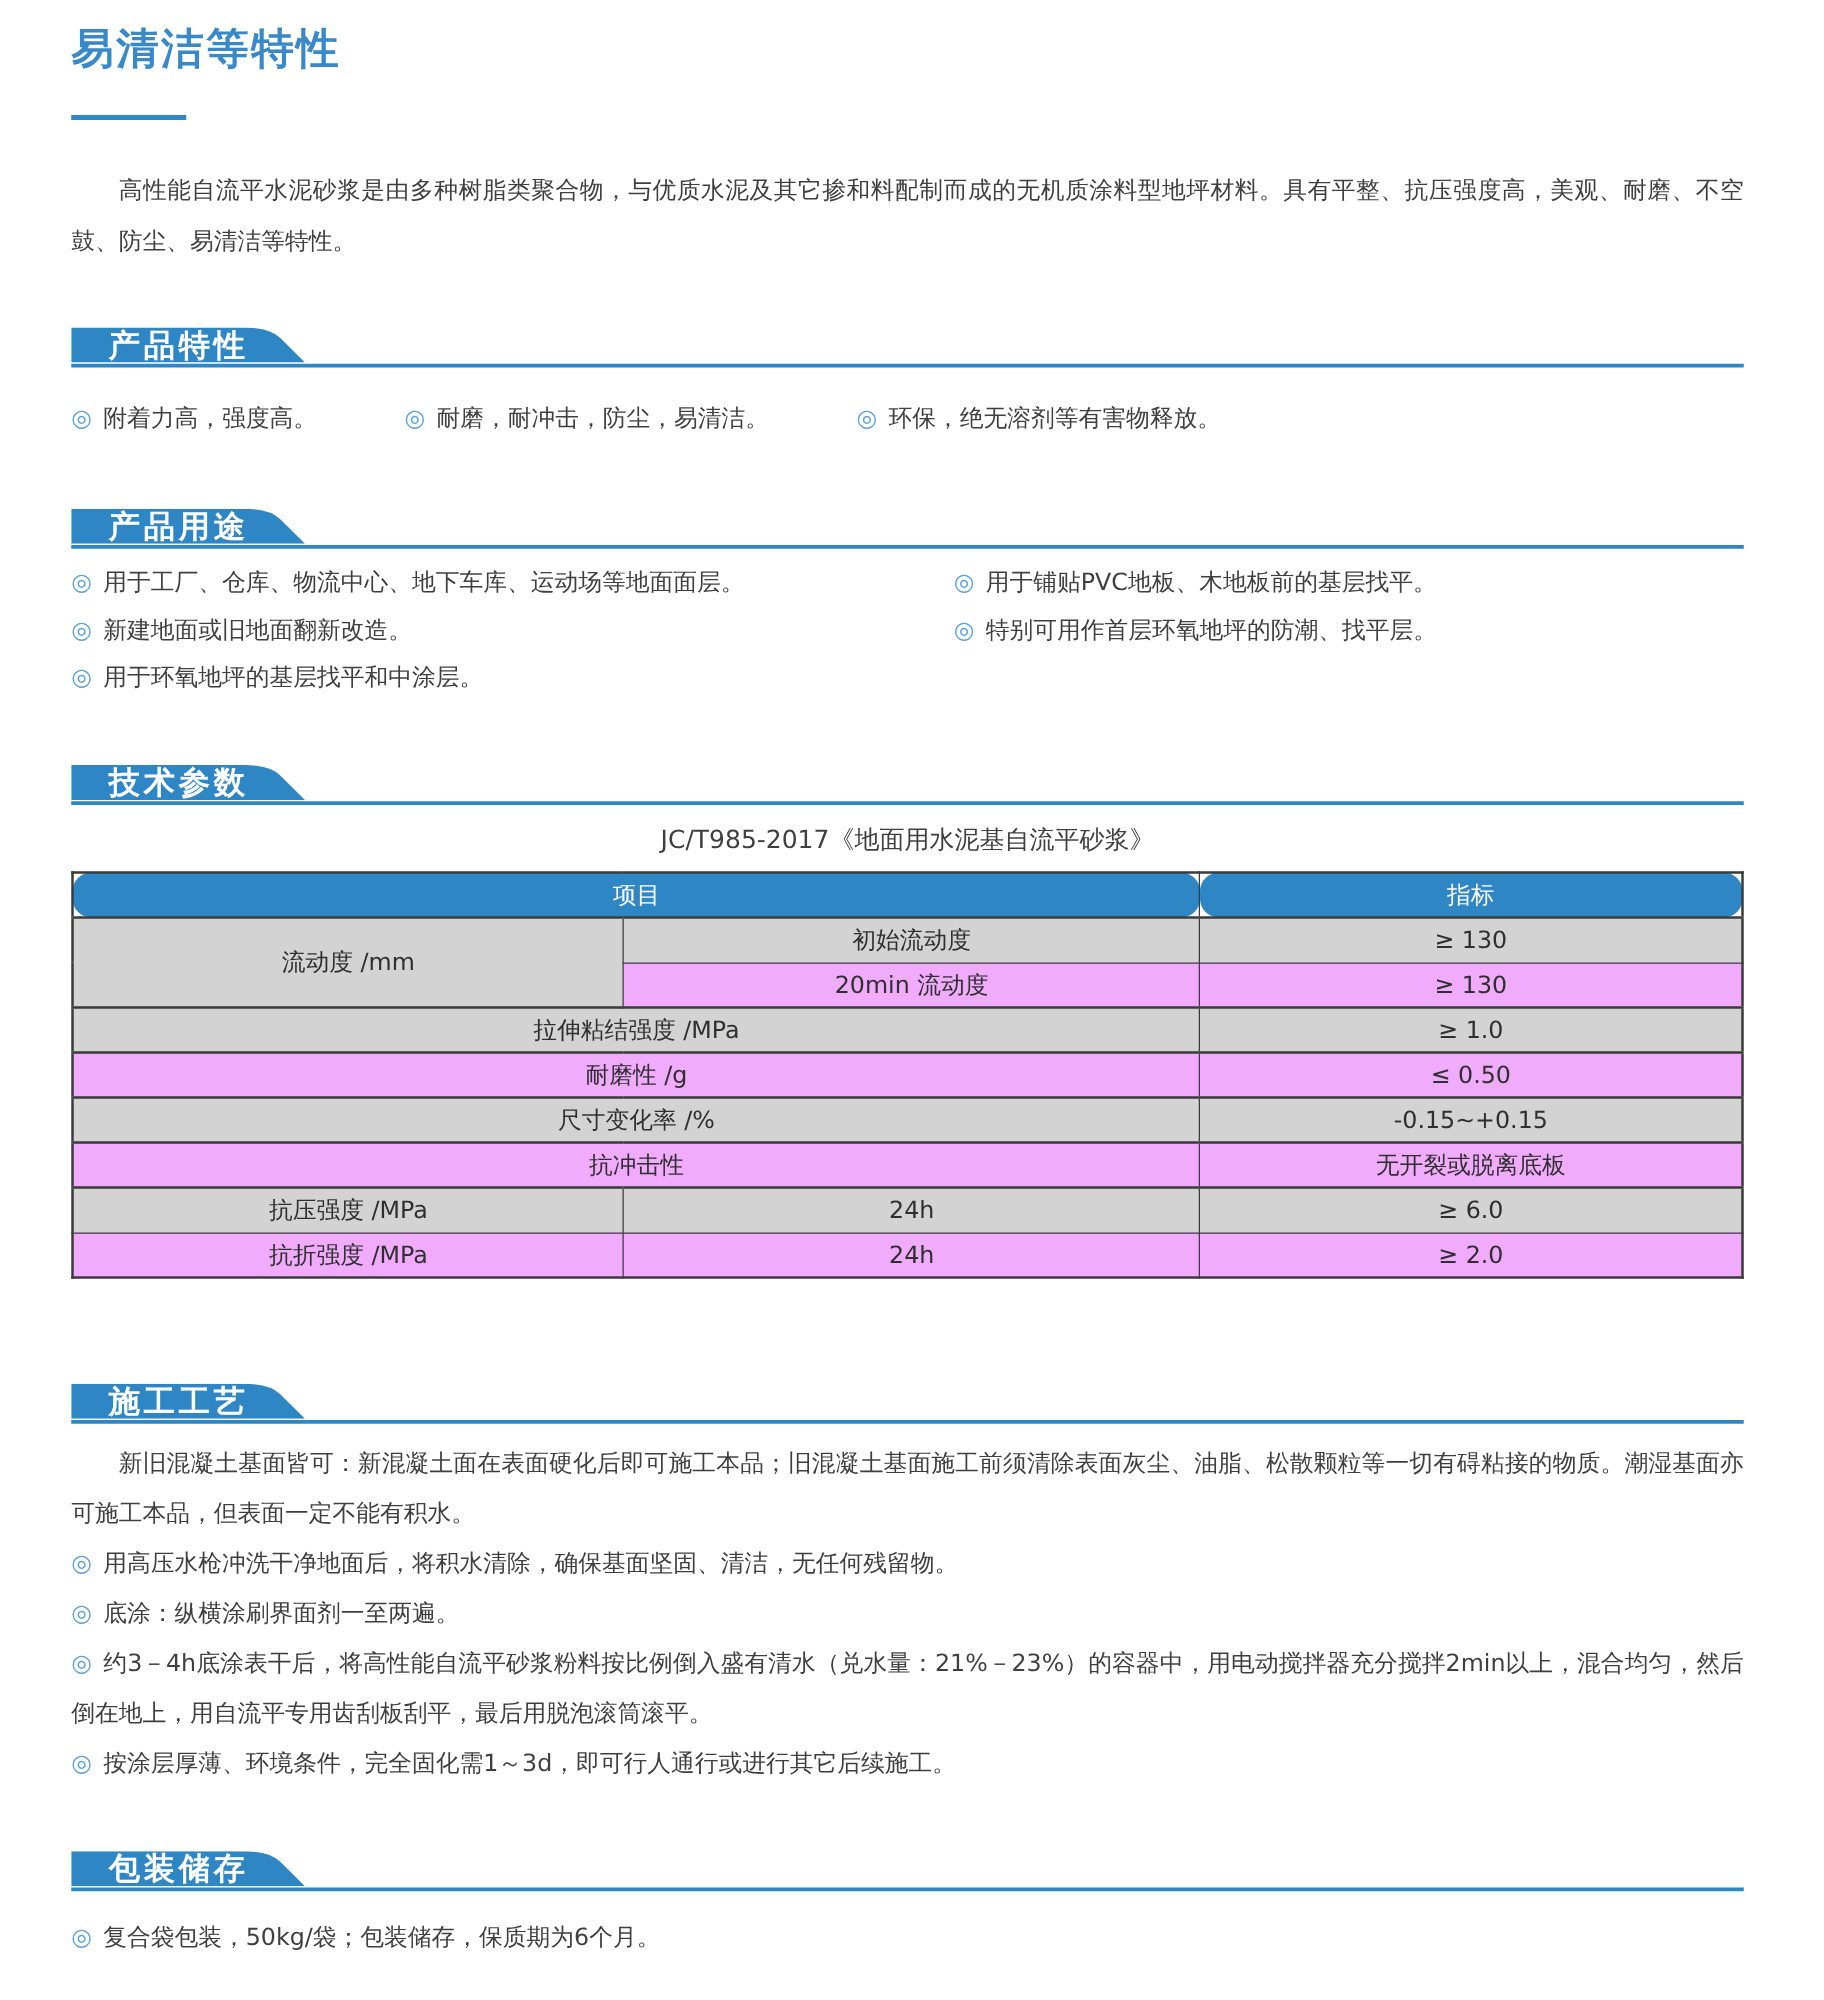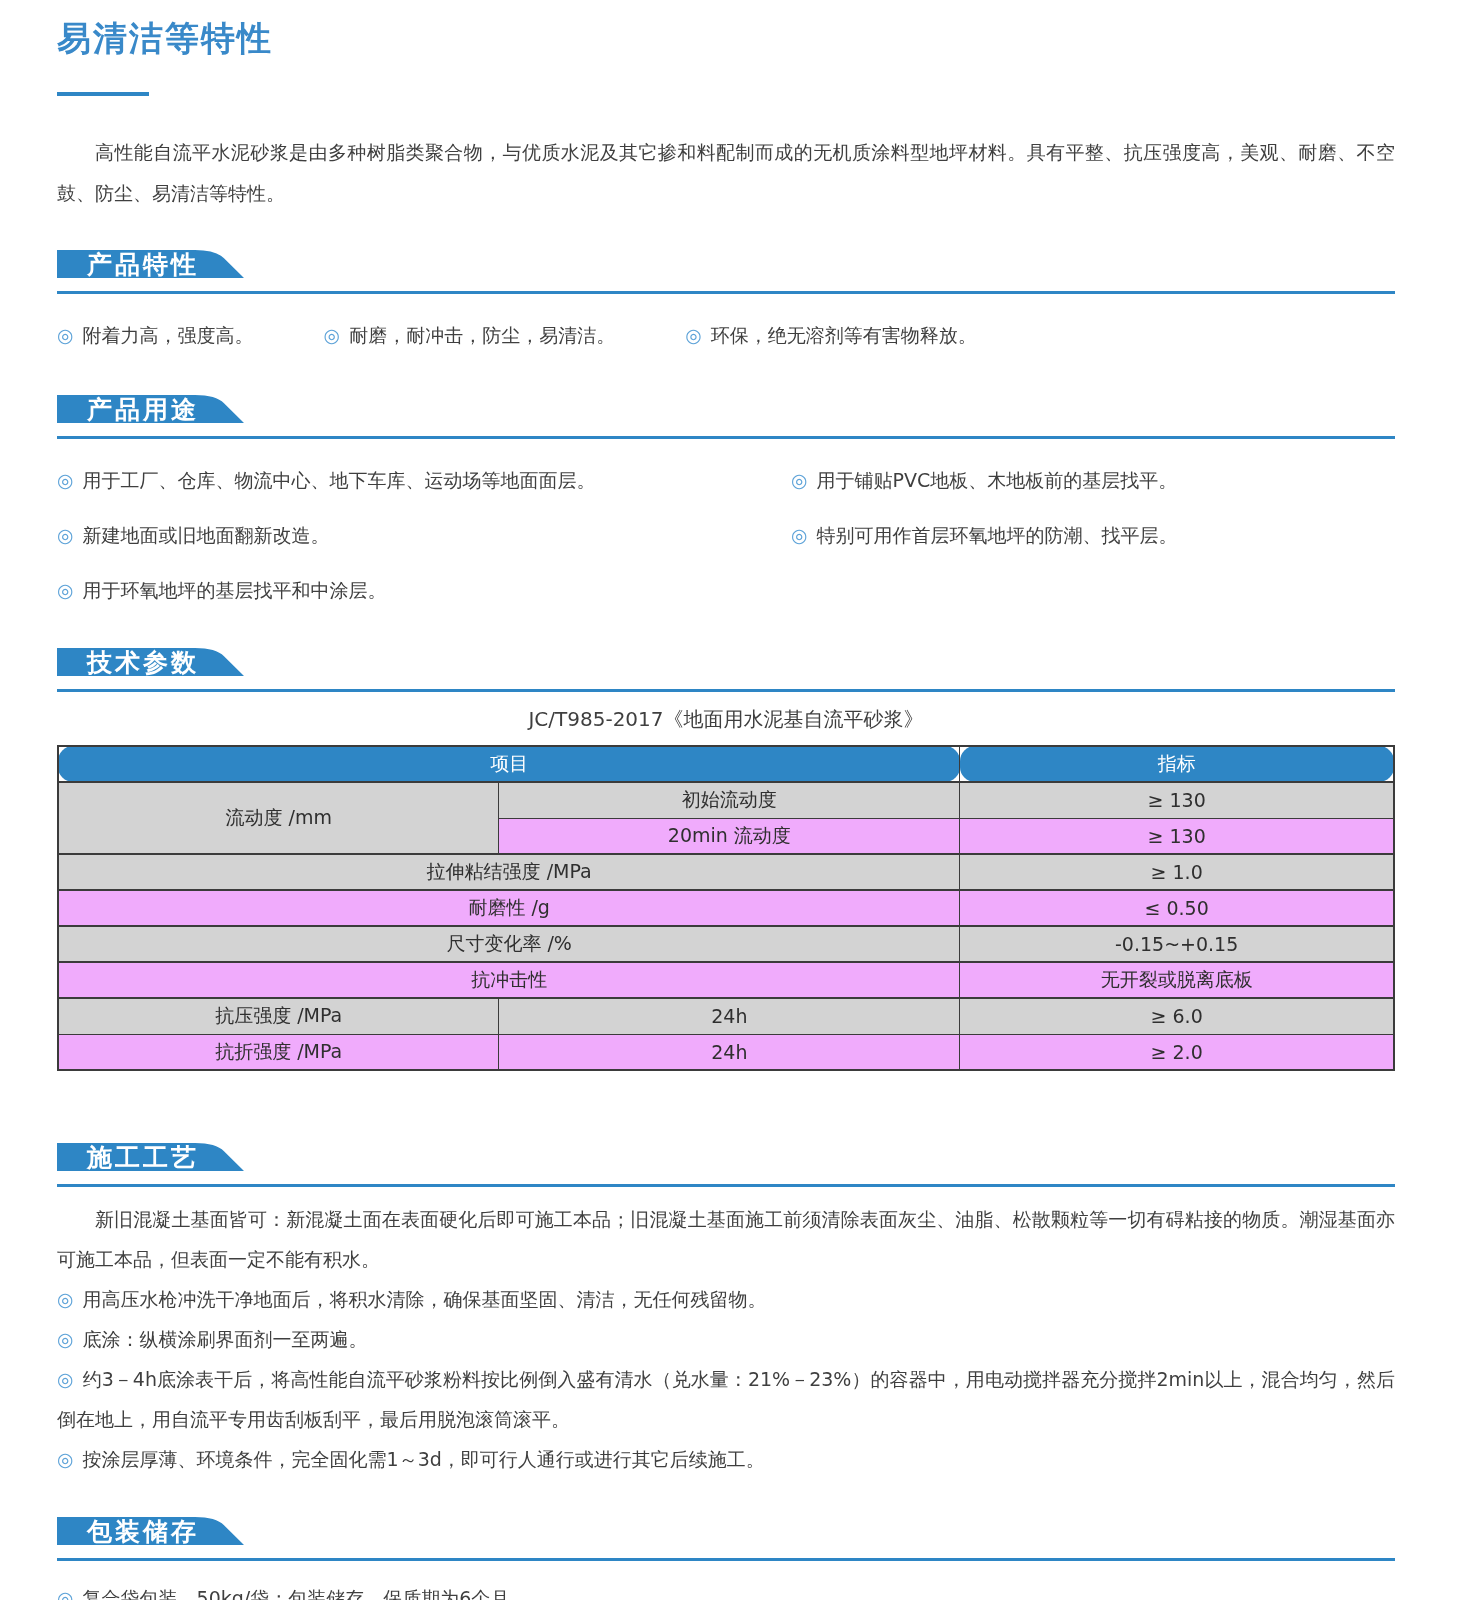--- a/index.html
+++ b/index.html
@@ -19,37 +19,37 @@
   }
   .content{margin-left:57px;width:1338px;}
   
   .page-title{padding-top:16px;font-size:34px;font-weight:bold;color:var(--title);letter-spacing:2px;}
   .title-underline{width:92px;height:4px;background:var(--accent);margin-top:30px;}
   
   .intro{margin-top:36px;font-size:19px;line-height:41px;text-align:justify;text-indent:2em;}
   
   .sec-head{position:relative;height:44px;}
   .sec-rule{position:absolute;left:0;right:0;bottom:0;height:3px;background:var(--accent);}
-  .tab{position:absolute;left:0;top:0;width:187px;height:28px;z-index:1;}
+  .tab{position:absolute;left:0;top:12px;width:187px;height:28px;z-index:1;}
   .tab svg{position:absolute;left:0;top:0;width:100%;height:100%;display:block;}
   .tab path{fill:var(--accent);}
   .tab-label{
     position:absolute;left:30px;top:50%;transform:translateY(-50%);
     color:#fff;font-size:25px;font-weight:bold;letter-spacing:3px;white-space:nowrap;
   }
   .mt-features{margin-top:36px;}
   .mt-uses{margin-top:46px;}
   .mt-tech{margin-top:44px;}
   .mt-process{margin-top:72px;}
   .mt-packaging{margin-top:38px;}
   
   .bullet-item{font-size:19px;line-height:27px;white-space:nowrap;}
   .bullet-icon{color:var(--bullet);margin-right:9px;font-size:19px;}
   .features-row{margin-top:28px;display:flex;column-gap:70px;}
-  .uses-grid{margin-top:28px;display:grid;grid-template-columns:706px 1fr;row-gap:11px;gap:28px;}
+  .uses-grid{margin-top:14px;display:grid;grid-template-columns:706px 1fr;row-gap:11px;}
   
   .tech-caption{margin-top:14px;text-align:center;font-size:20px;color:var(--text);}
   table.tech{margin-top:12px;width:100%;border-collapse:collapse;border:2px solid var(--border);}
   table.tech td{
     border:1px solid var(--border);height:36px;text-align:center;
     font-size:19px;color:#2f2f2f;padding:1px 8px;background:#f0abfc;
   }
   table.tech tr.thead td{background:var(--accent);color:#fff;border-color:var(--border);border-radius:15px;}
   table.tech tr.shade td{background:var(--table-shade);}
   table.tech tr.thick td{border-top-width:2px;}

